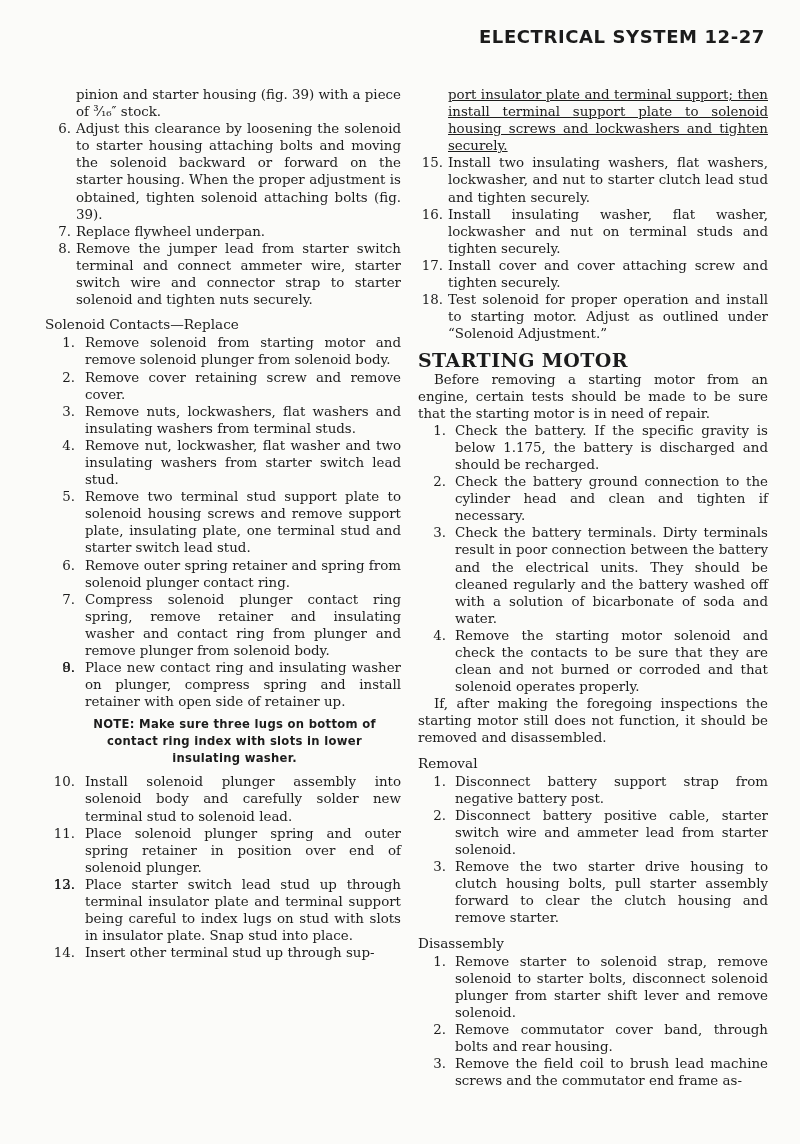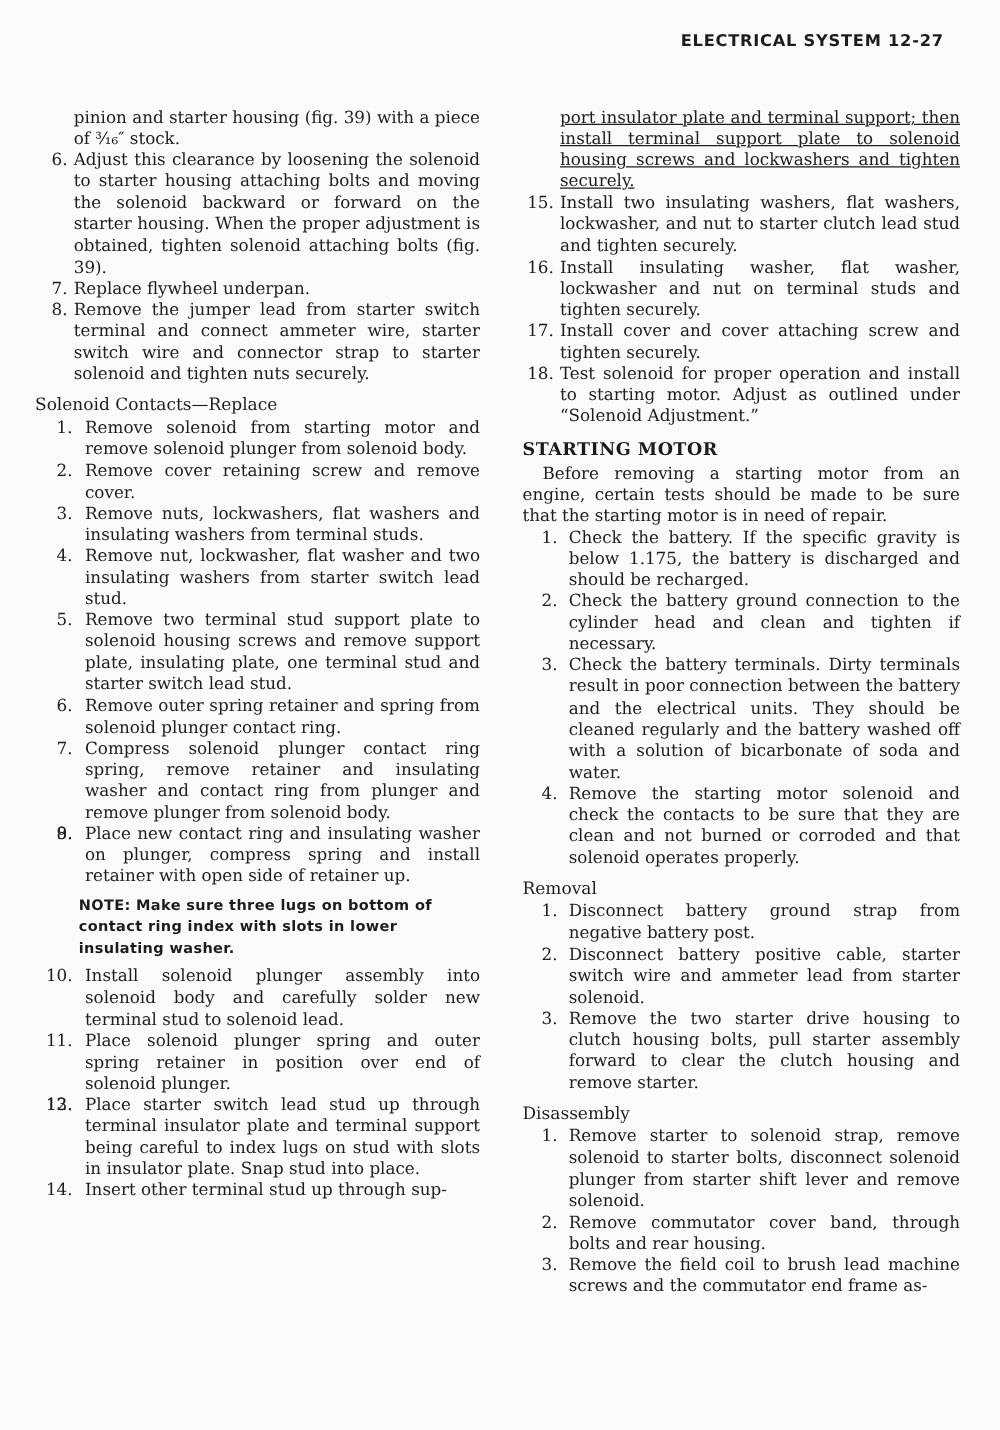--- a/index.html
+++ b/index.html
@@ -3,47 +3,48 @@
 <meta charset="utf-8">
 <style>
   html, body { margin: 0; padding: 0; }
   body {
     width: 800px; height: 1144px; overflow: hidden;
     background: #fbfbf9; color: #1c1c1c;
     font-family: "DejaVu Serif", "Liberation Serif", serif;
     position: relative;
   }
   .header {
-    position: absolute; top: 26px; right: 45px;
+    position: absolute; top: 26px; right: 35px;
     font-family: "DejaVu Sans", "Liberation Sans", sans-serif;
-    font-weight: bold; font-size: 13px; letter-spacing: 0.6px;
+    font-weight: bold; font-size: 18px; letter-spacing: 0.6px;
   }
   .col {
     position: absolute; top: 86px;
     font-size: 13.4px; line-height: 17.1px;
   }
-  .col.left { left: 32px; width: 352px; }
+  .col.left { left: 49px; width: 352px; }
   .col.right { left: 418px; width: 350px; }
   .item {
     position: relative; padding-left: 27px; text-align: justify;
   }
   .item .num { position: absolute; left: 0; top: 0; width: 22px; text-align: right; }
   .cont { padding-left: 27px; text-align: justify; }
   .subhead {
     font-weight: normal; font-size: 13.6px; margin-top: 8px; margin-bottom: 1px;
   }
   .heading {
-    font-weight: bold; font-size: 14px; letter-spacing: 0.4px; margin-top: 10px; margin-bottom: 1px;
+    font-weight: bold; font-size: 19px; letter-spacing: 0.4px; margin-top: 10px; margin-bottom: 1px;
   }
   .para { text-align: justify; text-indent: 16px; }
   .note {
     font-family: "DejaVu Sans", "Liberation Sans", sans-serif;
     font-weight: bold; font-size: 11.6px; line-height: 17px;
     padding-left: 31px; padding-right: 12px; margin: 6px 0 6px 0;
     letter-spacing: 0.3px;
+    text-align: center;
   }
   .list-indent .item { padding-left: 36px; }
   .list-indent .item .num { width: 26px; }
   .right .item { padding-left: 30px; }
   .right .item .num { width: 25px; }
   .right .cont { padding-left: 30px; text-decoration: underline; }
   .right .steps .item { padding-left: 37px; }
   .right .steps .item .num { width: 28px; }
 </style>
 </head>
@@ -98,24 +99,25 @@
   <div class="heading">STARTING MOTOR</div>
   <div class="para">Before removing a starting motor from an engine, certain tests should be made to be sure that the starting motor is in need of repair.</div>
 
   <div class="steps">
     <div class="item"><span class="num">1.</span><span>Check the battery. If the specific gravity is below 1.175, the battery is discharged and should be recharged.</span></div>
     <div class="item"><span class="num">2.</span><span>Check the battery ground connection to the cylinder head and clean and tighten if necessary.</span></div>
     <div class="item"><span class="num">3.</span><span>Check the battery terminals. Dirty terminals result in poor connection between the battery and the electrical units. They should be cleaned regularly and the battery washed off with a solution of bicarbonate of soda and water.</span></div>
     <div class="item"><span class="num">4.</span><span>Remove the starting motor solenoid and check the contacts to be sure that they are clean and not burned or corroded and that solenoid operates properly.</span></div>
   </div>
 
+  <div class="para">If, after making the foregoing inspections the starting motor still does not function, it should be removed and disassembled.</div>
 
   <div class="subhead">Removal</div>
   <div class="steps">
-    <div class="item"><span class="num">1.</span><span>Disconnect battery ground strap from negative battery post.</span></div>
+    <div class="item"><span class="num">1.</span><span>Disconnect battery support strap from negative battery post.</span></div>
     <div class="item"><span class="num">2.</span><span>Disconnect battery positive cable, starter switch wire and ammeter lead from starter solenoid.</span></div>
     <div class="item"><span class="num">3.</span><span>Remove the two starter drive housing to clutch housing bolts, pull starter assembly forward to clear the clutch housing and remove starter.</span></div>
   </div>
 
   <div class="subhead">Disassembly</div>
   <div class="steps">
     <div class="item"><span class="num">1.</span><span>Remove starter to solenoid strap, remove solenoid to starter bolts, disconnect solenoid plunger from starter shift lever and remove solenoid.</span></div>
     <div class="item"><span class="num">2.</span><span>Remove commutator cover band, through bolts and rear housing.</span></div>
     <div class="item"><span class="num">3.</span><span>Remove the field coil to brush lead machine screws and the commutator end frame as-</span></div>
   </div>

